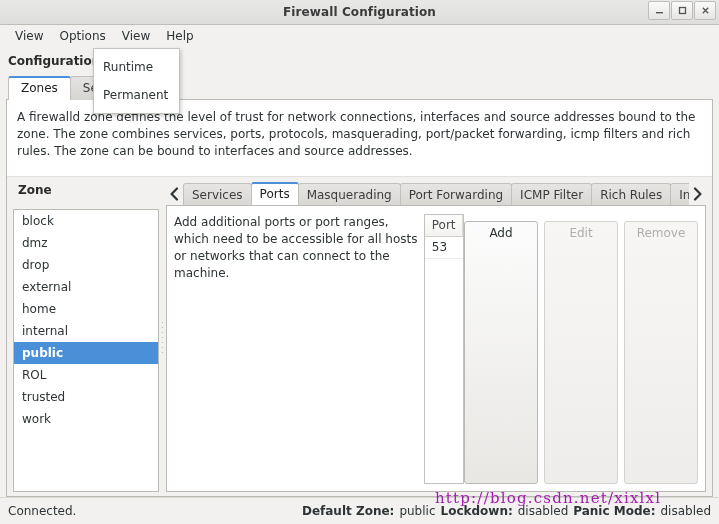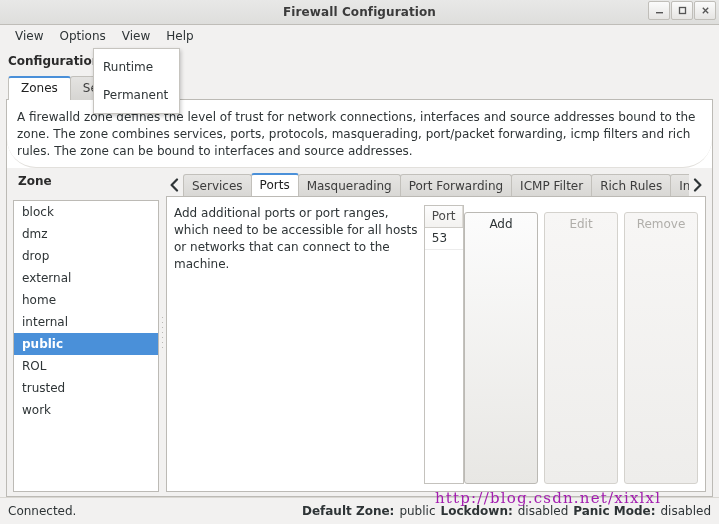--- a/index.html
+++ b/index.html
@@ -108,26 +108,25 @@
   .content {
     flex: 1 1 auto;
     margin: 0 6px 0 6px;
     border: 1px solid #bcbab5;
     background: #ffffff;
     display: flex; flex-direction: column;
     box-sizing: border-box;
     position: relative;
   }
   .zone-desc {
-    padding: 9px 11px 7px 10px;
+    padding: 9px 11px 16px 10px;
     font-size: 12px;
     line-height: 17px;
     color: #2e3436;
     border-bottom: 1px solid #e2e0dc;
-    border-radius: 29px;
   }
 
   
   .split {
     flex: 1 1 auto;
     display: flex;
     min-height: 0;
     background: #f2f1f0;
   }
   .left-pane {

